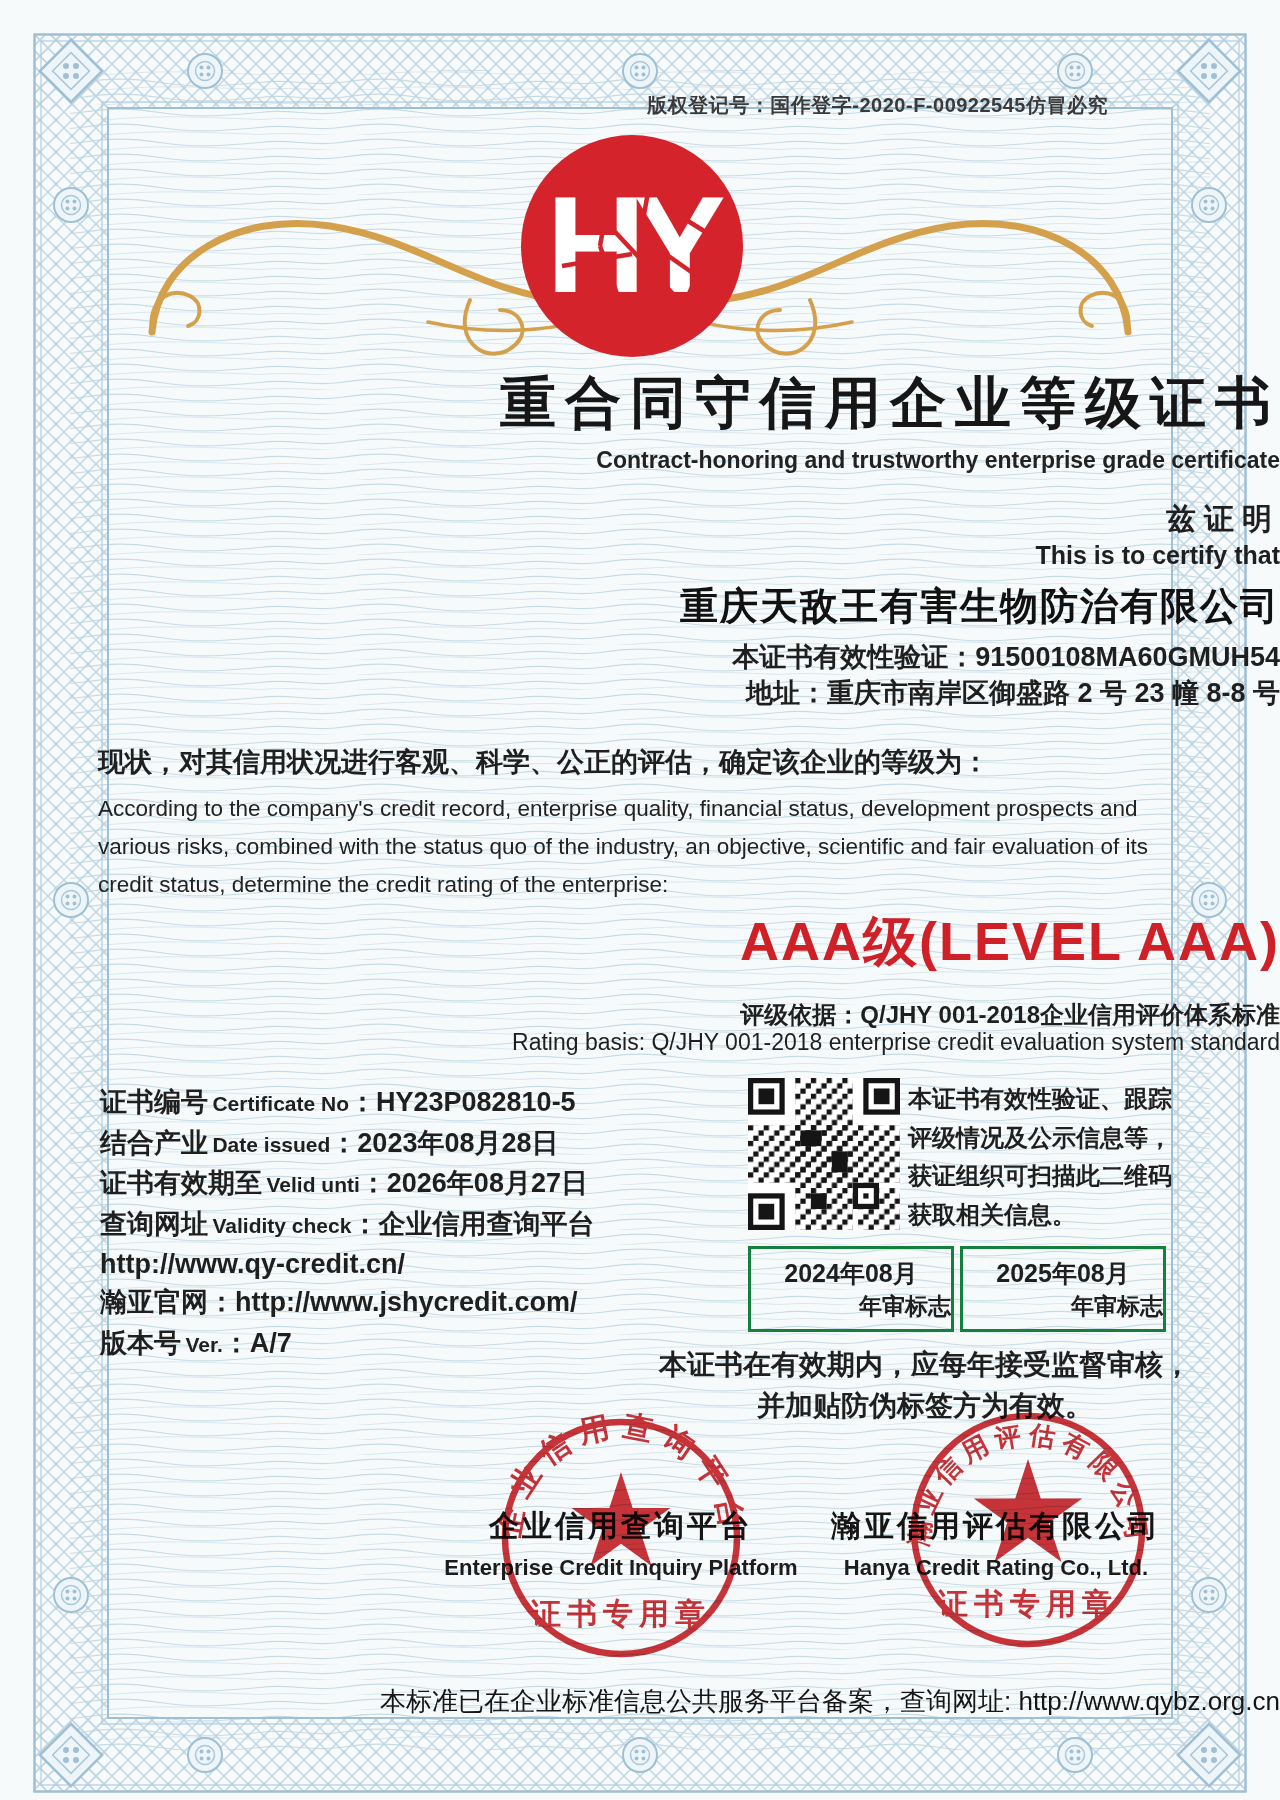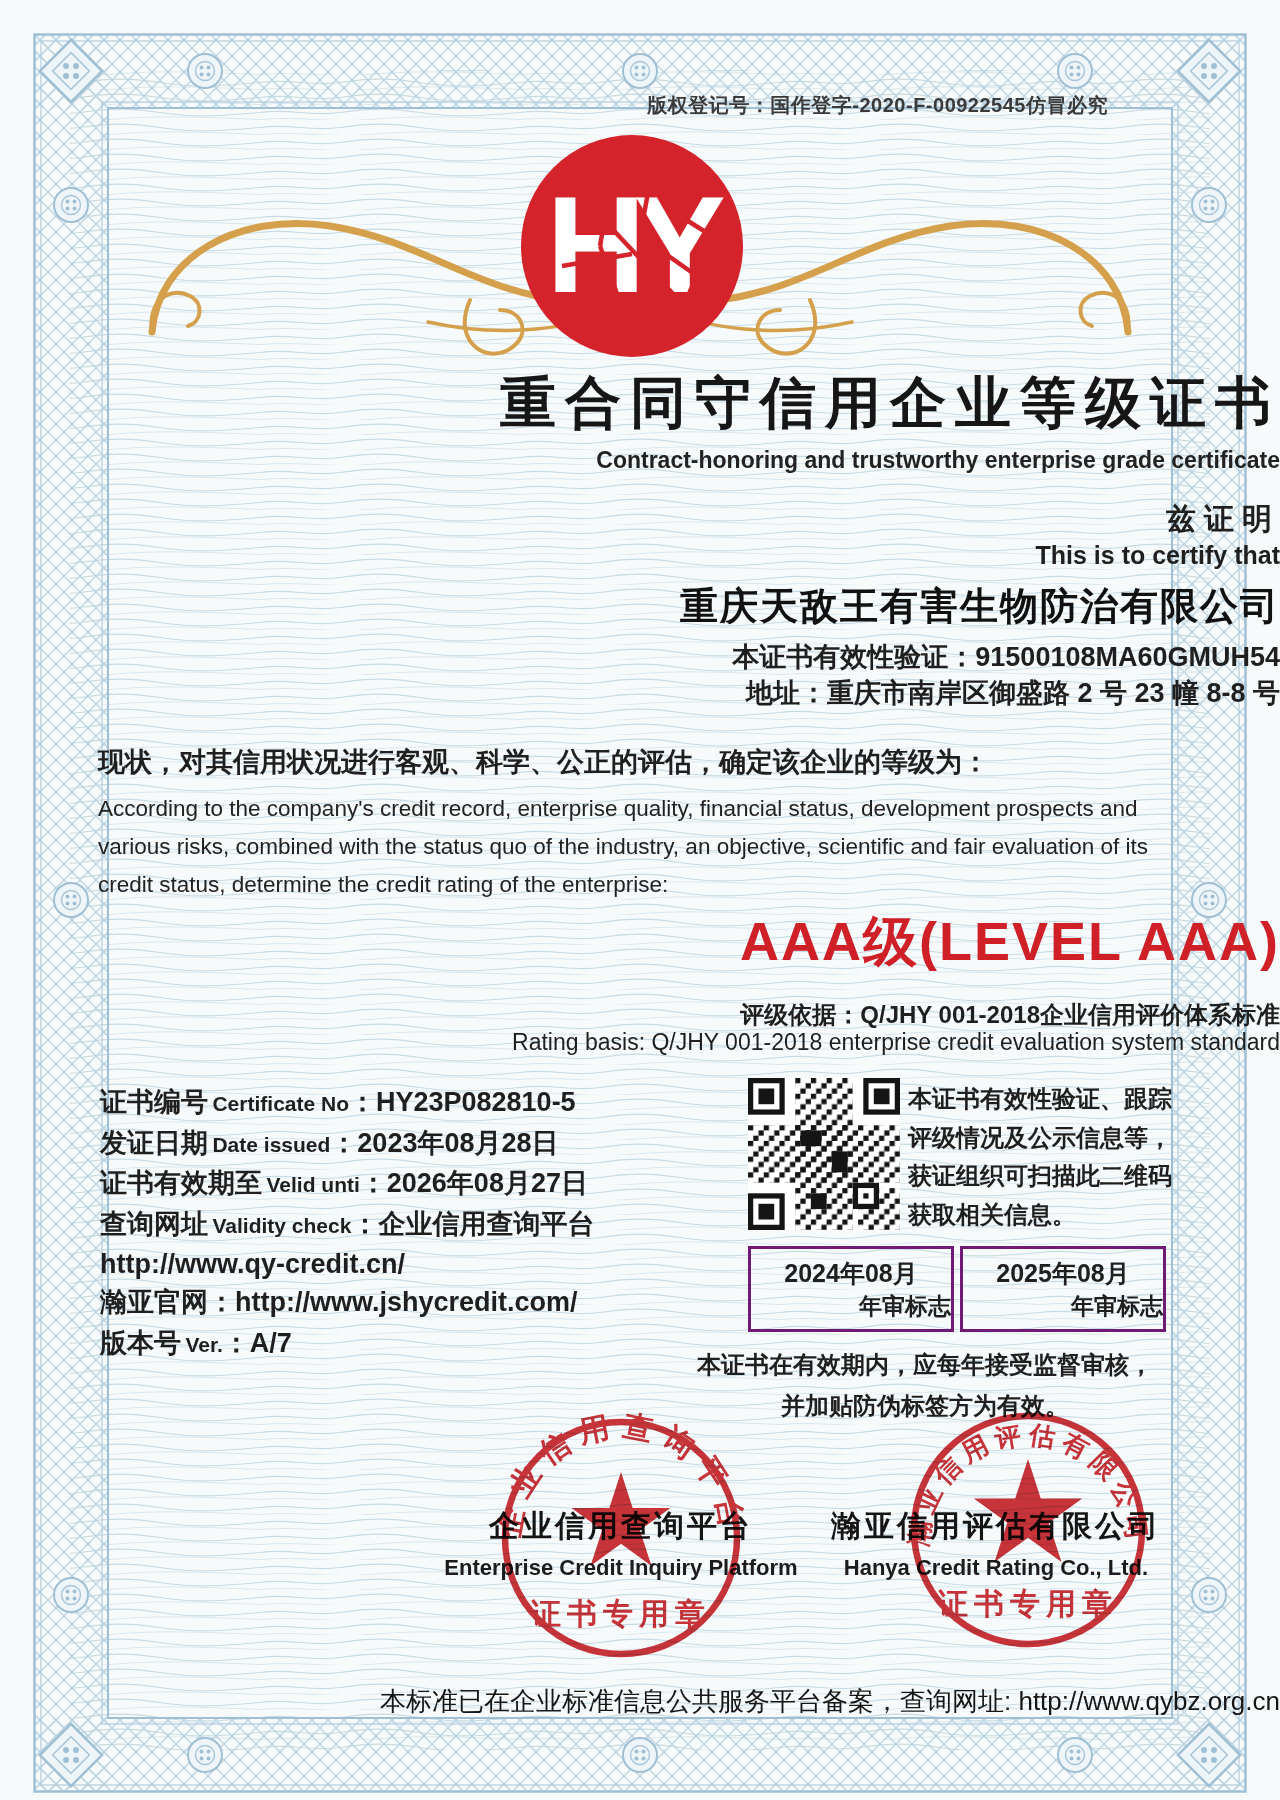--- a/index.html
+++ b/index.html
@@ -36,27 +36,27 @@
   .details{left:100px;top:1084px;width:600px;text-align:left;}
   .details .row{line-height:37.6px;white-space:nowrap;}
   .lab-cn{font-size:27px;font-weight:bold;}
   .lab-en{font-size:21px;font-weight:600;}
   .val{font-size:27px;font-weight:600;}
 
   .qr-wrap{left:748px;top:1078px;}
   .qr-note{left:908px;top:1080px;width:286px;text-align:left;}
   .qr-note div{font-size:24px;font-weight:bold;line-height:38.5px;white-space:nowrap;}
 
-  .review-box{top:1246px;width:200px;height:80px;border:3px solid #701a75;text-align:center;background:transparent;}
+  .review-box{top:1246px;width:200px;height:80px;border:3px solid #15803d;text-align:center;background:transparent;}
   .review-box .l1{font-size:25px;font-weight:bold;margin-top:7px;line-height:34px;}
   .review-box .l2{font-size:23px;font-weight:bold;line-height:32px;text-align:right;}
   .box-1{left:748px;}
   .box-2{left:960px;}
 
-  .review-note{left:655px;top:1344px;width:540px;text-align:center;font-size:24px;font-weight:bold;line-height:41px;}
+  .review-note{left:655px;top:1344px;width:540px;text-align:center;font-size:28px;font-weight:bold;line-height:41px;}
 
   .org{text-align:center;top:1506px;}
   .org-left{left:376px;width:490px;}
   .org-right{left:758px;width:476px;}
   .org .name-cn{font-size:30px;font-weight:bold;letter-spacing:3px;color:#151515;}
   .org .name-en{font-size:22px;font-weight:600;margin-top:8px;color:#1c1c1c;}
 
   .footer{top:1684px;font-size:26px;font-weight:normal;color:#161616;}
 </style>
 </head>
@@ -174,21 +174,21 @@
   <div class="abs layer-content ctr rating" style="color:#cf2027;">AAA级(LEVEL AAA)</div>
   <div class="abs layer-content ctr basis-cn">评级依据：Q/JHY 001-2018企业信用评价体系标准</div>
   <div class="abs layer-content ctr basis-en">Rating basis: Q/JHY 001-2018 enterprise credit evaluation system standard</div>
 
   <div class="abs layer-content details">
     <div class="row">
       <span class="lab-cn">证书编号</span>
       <span class="lab-en">Certificate No</span><span class="lab-cn">：</span><span class="val">HY23P082810-5</span>
     </div>
     <div class="row">
-      <span class="lab-cn">发证日期</span>
+      <span class="lab-cn">结合产业</span>
       <span class="lab-en">Date issued</span><span class="lab-cn">：</span><span class="val">2023年08月28日</span>
     </div>
     <div class="row">
       <span class="lab-cn">证书有效期至</span>
       <span class="lab-en">Velid unti</span><span class="lab-cn">：</span><span class="val">2026年08月27日</span>
     </div>
     <div class="row">
       <span class="lab-cn">查询网址</span>
       <span class="lab-en">Validity check</span><span class="lab-cn">：</span><span class="val">企业信用查询平台</span>
     </div>

